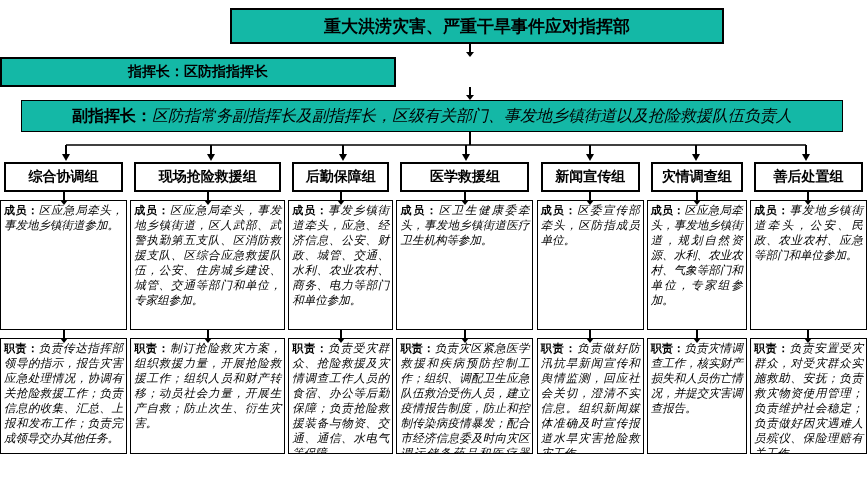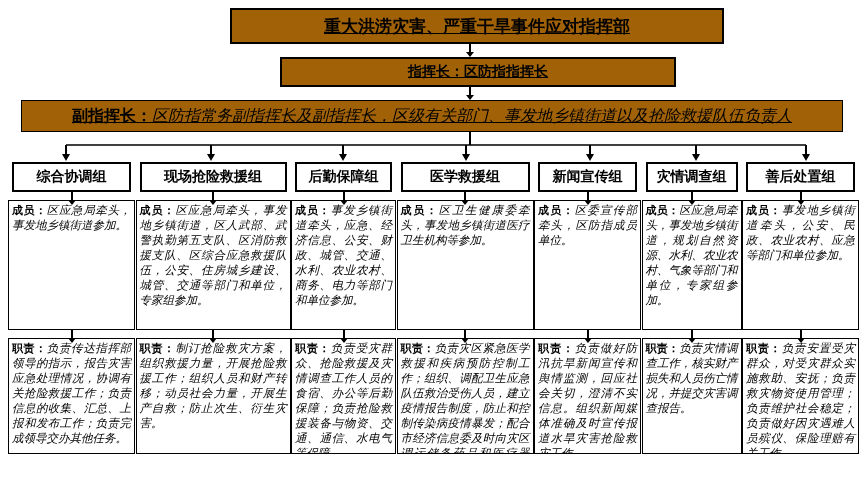--- a/index.html
+++ b/index.html
@@ -5,45 +5,45 @@
   * { box-sizing: border-box; margin: 0; padding: 0; }
   html,body { background:#fff; }
   body {
     width: 867px; height: 503px;
     font-family: "Liberation Sans", sans-serif;
     color: #000;
     overflow: hidden;
   }
   .canvas { position: relative; width: 867px; height: 503px; padding-top: 8px; }
 
-  .box { border: 2px solid #000; background: #a16207; display:flex; align-items:center; justify-content:center; text-align:center;text-decoration:underline; }
+  .box { border: 2px solid #000; background: #14b8a6; display:flex; align-items:center; justify-content:center; text-align:center; }
 
   .title-box { width: 494px; margin-left: 230px; height: 36px; font-weight: bold; font-size: 17px; }
-  .cmd-box   { width: 396px; margin-left: 280px; height: 30px; font-weight: bold; font-size: 14px; align-items: center; }
+  .cmd-box   { width: 396px; height: 30px; font-weight: bold; font-size: 14px; align-items: center; }
   .deputy-box{ width: 822px; margin-left: 21px;  height: 32px; font-size: 16px; border-width: 1.5px; }
 
   .blabel { font-weight: bold; font-family: "Liberation Sans", sans-serif; }
   .kaiti  { font-family: "DejaVu Serif", serif; font-style: italic; }
 
   
   .varrow { position: relative; width: 2px; height: 8px; background: #000; }
   .varrow::after {
     content:""; position:absolute; top:100%; left:-3px;
     border-left:4px solid transparent; border-right:4px solid transparent;
     border-top:5px solid #000;
   }
   .arrow-wrap { height: 13px; display:flex; }
   .arrow-mid  { margin-left: 469px; }
   .col-arrow  { align-self: center; }
 
   .connector-svg { display:block; width:867px; height:30px; }
 
   .groups-row {
     display: flex; justify-content: space-between;
-    padding: 0 8px; width: 867px;
+    padding: 0 0; width: 867px;
   }
   .group-col { display:flex; flex-direction:column; align-items:center; }
   .w1{width:127px}.w2{width:155px}.w3{width:105px}.w4{width:137px}.w5{width:107px}.w6{width:100px}.w7{width:117px}
 
   .group-header {
     border:2px solid #000; width: calc(100% - 8px); height: 30px;
     display:flex; align-items:center; justify-content:center;
     font-weight:bold; font-size:14px; white-space:nowrap;
   }
   .cell {

